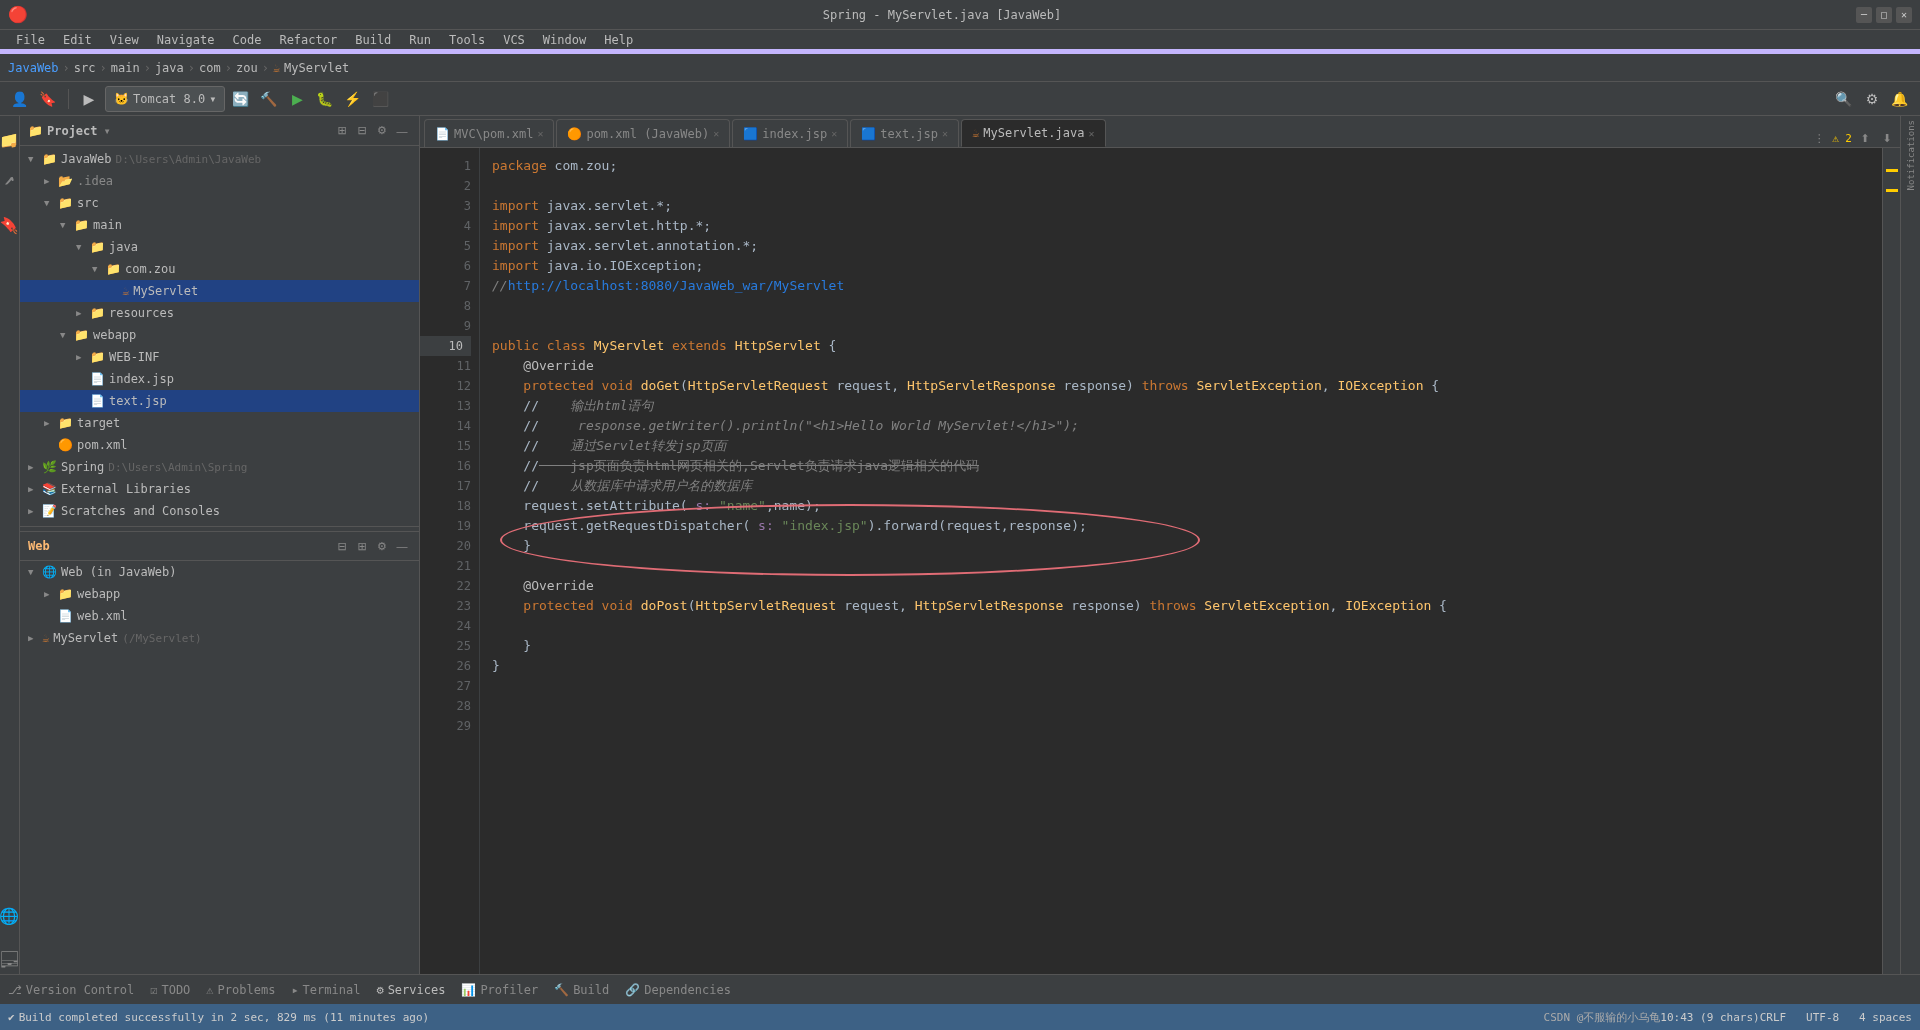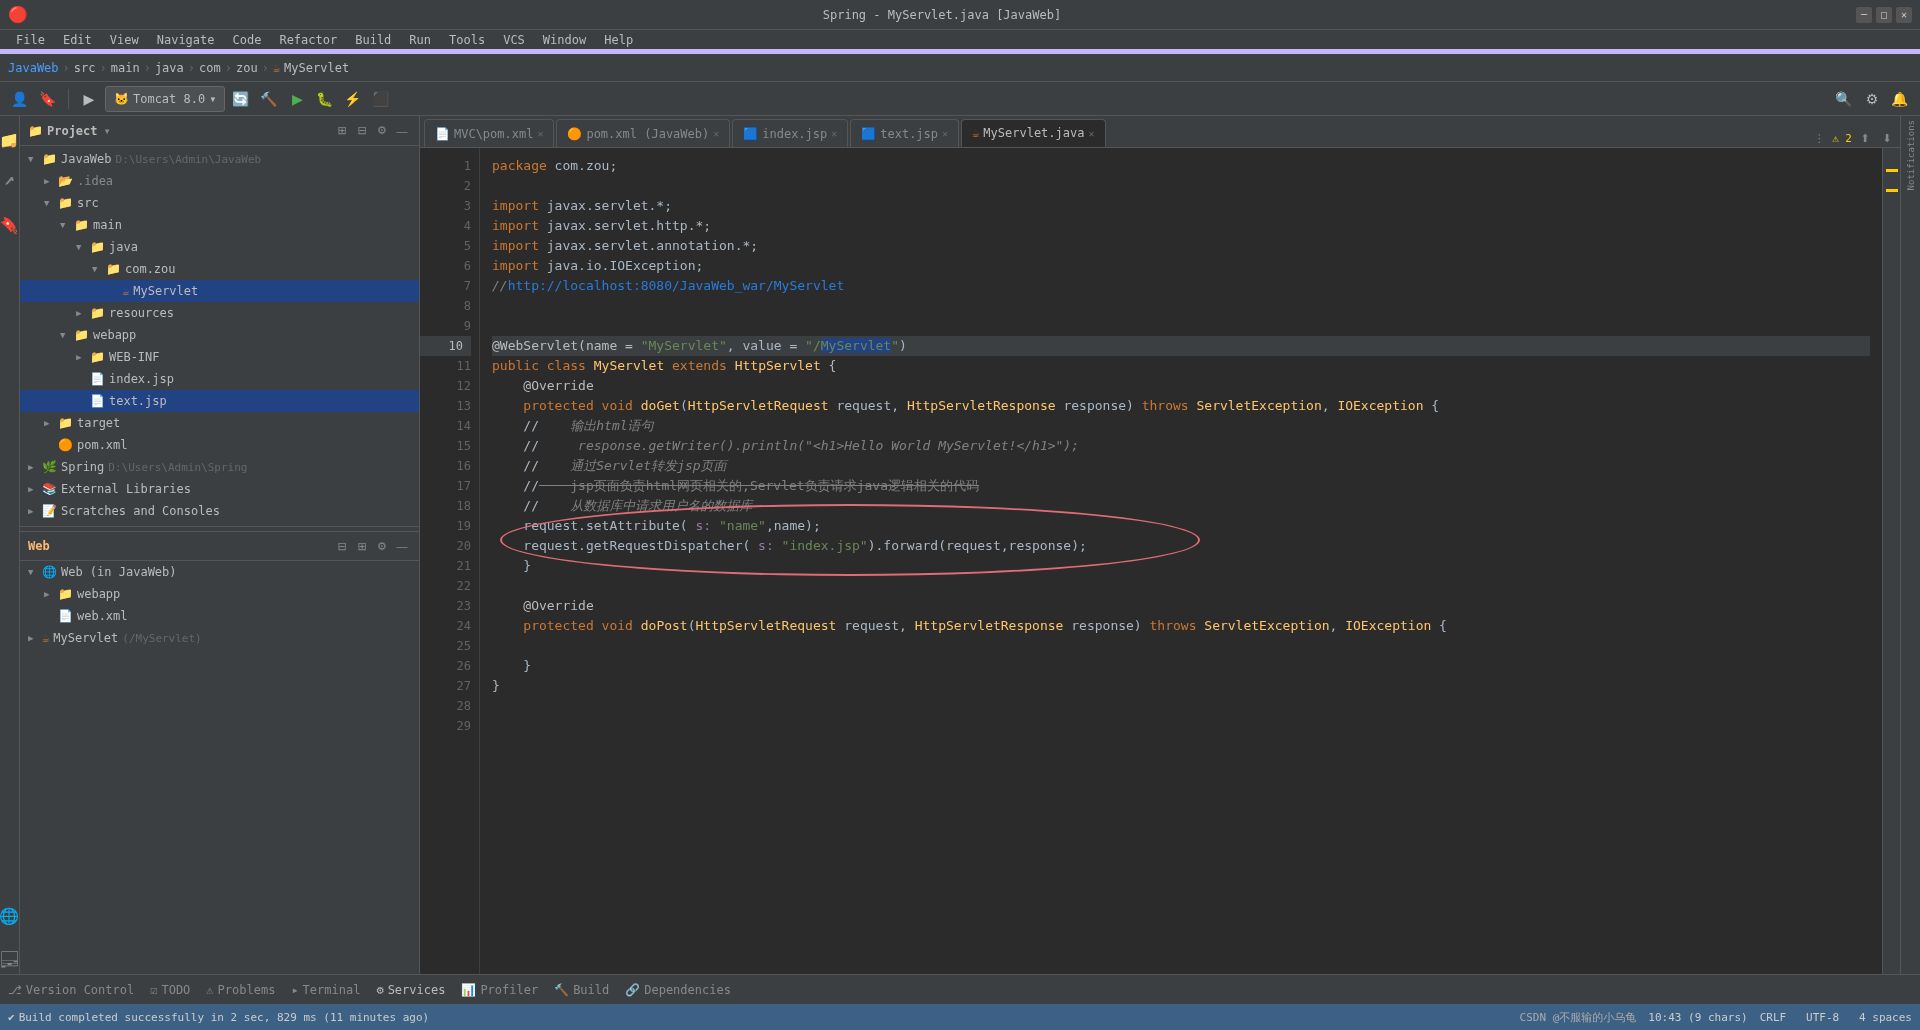--- a/index.html
+++ b/index.html
@@ -291,21 +291,21 @@
       height: 26px;
       background: #3d6185;
       display: flex;
       align-items: center;
       padding: 0 8px;
       justify-content: space-between;
       font-size: 11px;
       color: #ccc;
     }
     .status-left { display: flex; align-items: center; gap: 4px; }
-    .status-right { display: flex; align-items: center; gap: 12px; }
+    .status-right { display: flex; align-items: center; gap: 0; }
 
     
     ::-webkit-scrollbar { width: 8px; height: 8px; }
     ::-webkit-scrollbar-track { background: #3c3f41; }
     ::-webkit-scrollbar-thumb { background: #5a5d6b; border-radius: 4px; }
 
     
     #left-vertical-tabs {
       width: 20px;
       background: #3c3f41;
@@ -660,23 +660,20 @@
         </div>
 
         <div class="code-line">
           <span class="cmt">//</span><span class="url">http://localhost:8080/JavaWeb_war/MyServlet</span>
         </div>
 
         <div class="code-line">&nbsp;</div>
 
         <div class="code-line">&nbsp;</div>
 
-        <div class="code-line" style="background:#3c3f41;">
-          <span class="ann">@WebServlet(name = </span><span class="str">"MyServlet"</span><span class="plain">, value = </span><span class="str">"/<span style="background:#214283; color:#6a8759;">MyServlet</span>"</span><span class="plain">)</span>
-        </div>
 
         <div class="code-line">
           <span class="kw">public</span><span class="plain"> </span><span class="kw">class</span><span class="plain"> </span><span class="cls">MyServlet</span><span class="plain"> </span><span class="kw">extends</span><span class="plain"> </span><span class="cls">HttpServlet</span><span class="plain"> {</span>
         </div>
 
         <div class="code-line">
           <span class="plain">&nbsp;&nbsp;&nbsp;&nbsp;</span><span class="ann">@Override</span>
         </div>
 
         <div class="code-line">

